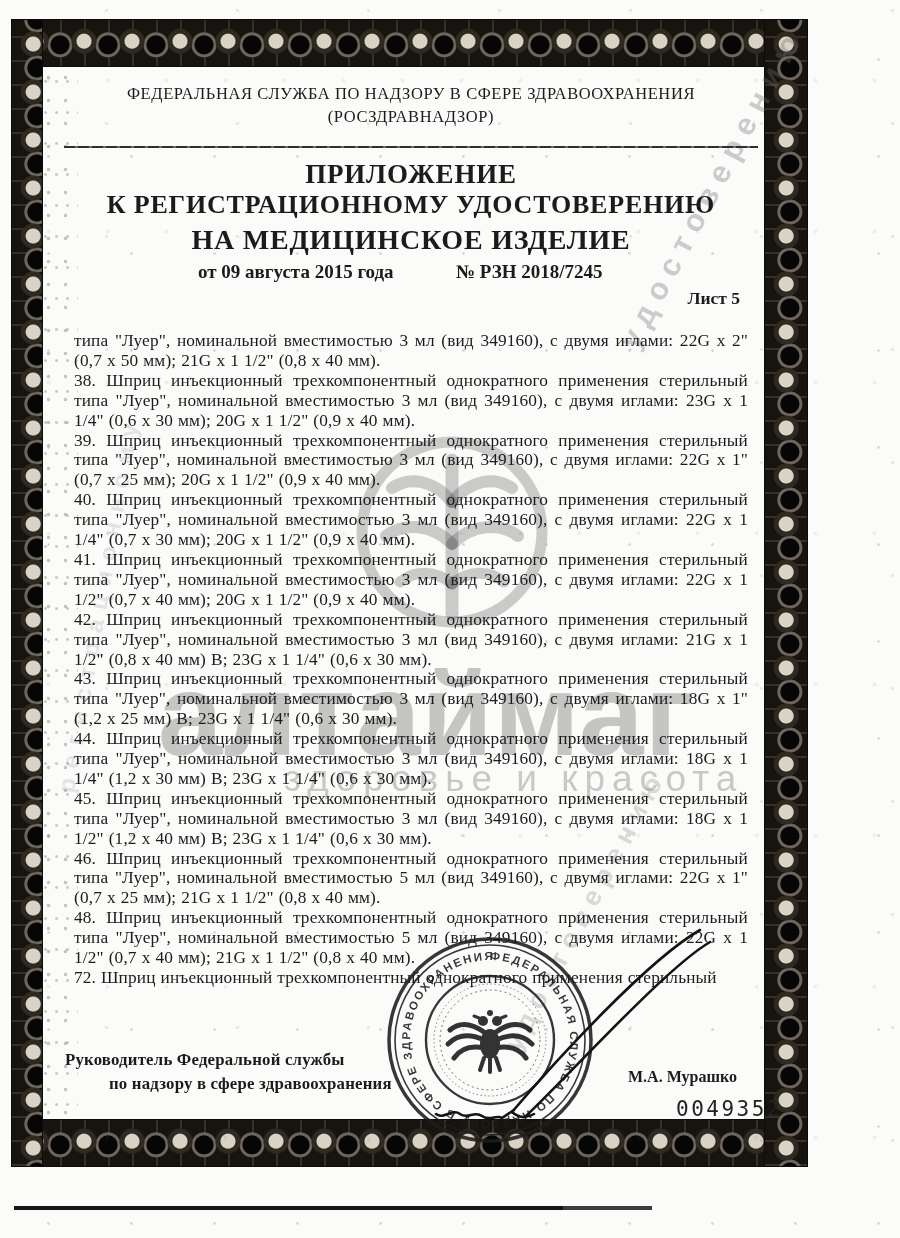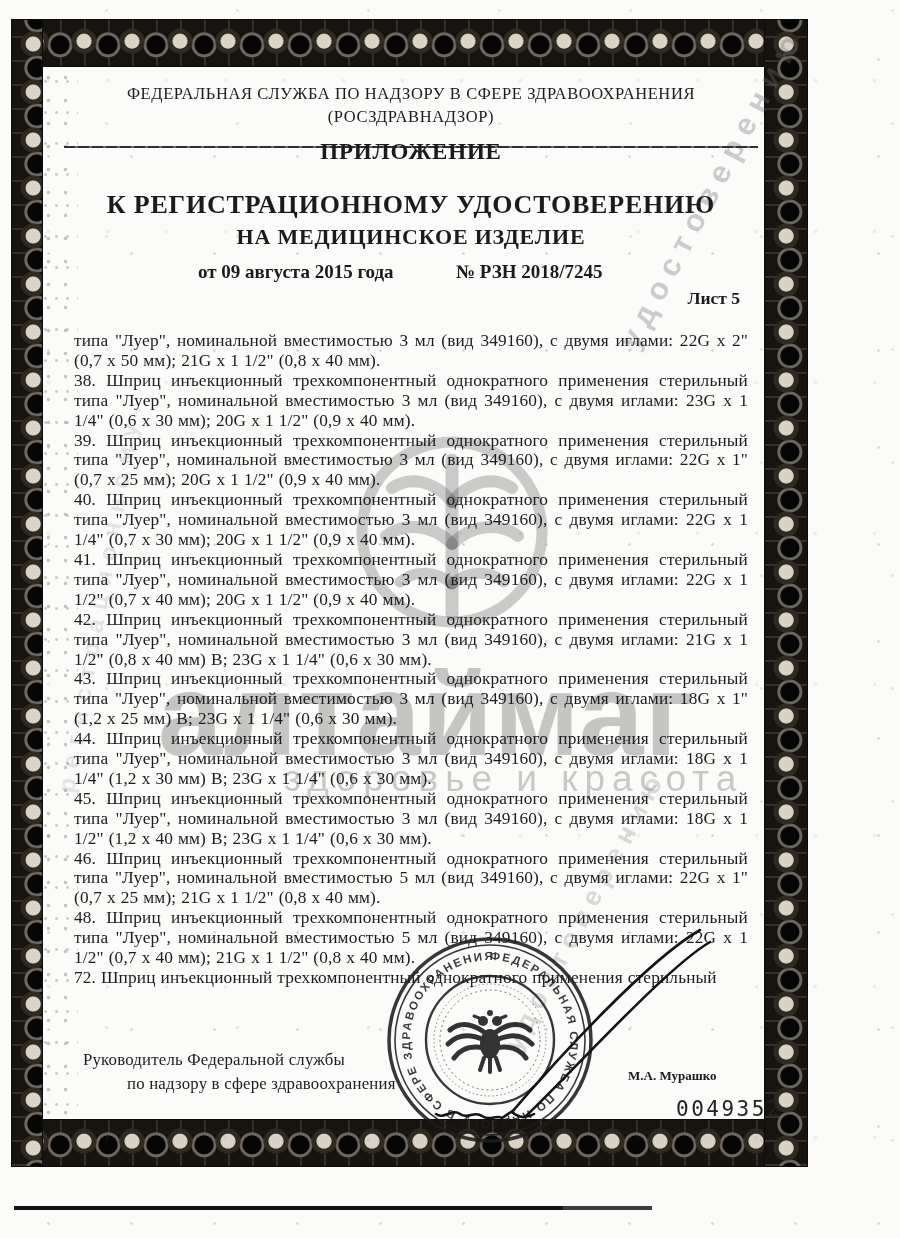--- a/index.html
+++ b/index.html
@@ -48,38 +48,38 @@
       radial-gradient(circle, rgba(30,30,30,.28) 0 1px, rgba(0,0,0,0) 1.8px);
     background-size:17px 23px,11px 31px;}
   
   .agency{position:absolute;left:56px;width:710px;text-align:center;font-weight:normal;
     font-size:16.5px;letter-spacing:.6px;}
   .agency1{top:84px;}
   .agency2{top:107px;}
   .divider{position:absolute;left:64px;top:146px;width:694px;height:2px;
     background:repeating-linear-gradient(90deg,#2f2f2f 0 11px,#6a6a6a 11px 14px);}
   .title{position:absolute;left:56px;width:710px;text-align:center;font-weight:bold;letter-spacing:.8px;}
-  .title1{top:139px;font-size:23px;}
+  .title1{top:159px;font-size:27px;}
   .title2{top:190px;font-size:26px;}
-  .title3{top:224px;font-size:22px;}
+  .title3{top:224px;font-size:28px;}
   .dateline{position:absolute;top:261px;font-size:19px;font-weight:bold;}
   .date-text{left:198px;}
   .number-text{left:456px;}
   .sheet{position:absolute;left:660px;top:288px;width:80px;text-align:right;
     font-size:17.5px;font-weight:bold;}
   
   .bodytext{position:absolute;left:74px;top:331px;width:674px;
     font-size:17.3px;line-height:19.9px;text-align:justify;
     letter-spacing:.15px;word-spacing:.5px;}
   .bodytext p{margin:0;}
   
-  .footer-line{position:absolute;left:83px;font-size:16.8px;font-weight:normal;letter-spacing:.2px;}
+  .footer-line{position:absolute;left:65px;font-size:16.8px;font-weight:bold;letter-spacing:.2px;}
   .fl1{top:1050px;}
   .fl2{top:1074px;margin-left:44px;}
-  .signatory-name{position:absolute;left:628px;top:1068px;font-size:13px;font-weight:bold;}
+  .signatory-name{position:absolute;left:628px;top:1068px;font-size:16px;font-weight:bold;}
   .serial{position:absolute;left:676px;top:1097px;font-family:"DejaVu Sans Mono",monospace;
     font-size:21px;letter-spacing:2.5px;color:#222;}
   
   .wm-brand{position:absolute;left:158px;top:648px;width:600px;
     font-family:Liberation Sans, sans-serif;font-weight:bold;
     font-size:116px;letter-spacing:1px;color:rgba(72,72,72,.30);white-space:nowrap;}
   .wm-tagline{position:absolute;left:284px;top:758px;
     font-family:"Liberation Sans",sans-serif;font-size:37px;letter-spacing:7px;
     color:rgba(82,82,82,.30);white-space:nowrap;}
   .wm-logo{position:absolute;left:352px;top:432px;pointer-events:none;}

